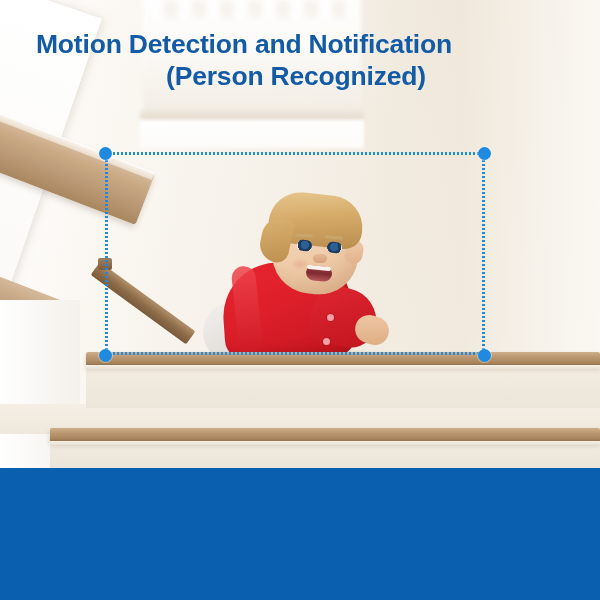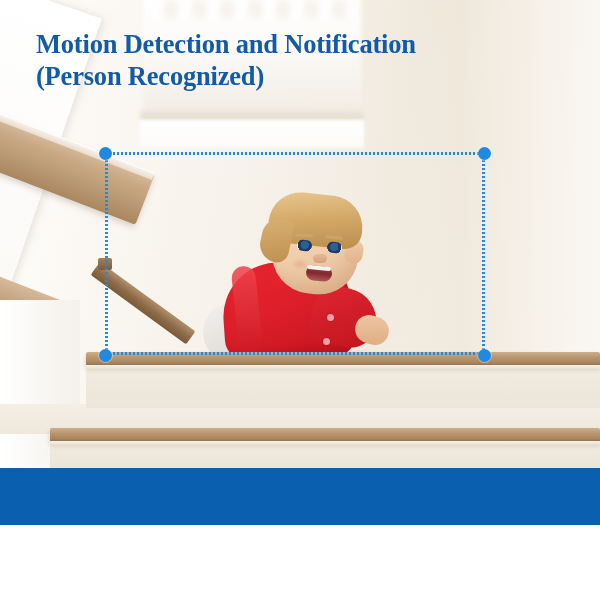--- a/index.html
+++ b/index.html
@@ -1,21 +1,21 @@
 <!DOCTYPE html>
 <html><head>
 <meta charset="utf-8">
 <style>
   html,body{margin:0;padding:0;}
   body{
     width:600px;height:600px;overflow:hidden;
     font-family:"Liberation Sans", sans-serif;
     background:#ffffff;
   }
-  #page{position:relative;width:600px;height:525px;overflow:hidden;font-family:Liberation Serif, serif;}
+  #page{position:relative;width:600px;height:600px;overflow:hidden;}
 
   
   .scene{position:absolute;left:0;top:0;width:600px;height:468px;overflow:hidden;
          background:#f3efe9;}
 
   
   .wall{position:absolute;inset:0;
         background:
           linear-gradient(100deg,#ffffff 0%,#fbf8f3 18%,#f6f1e9 42%,#f2ece2 62%,#f7f3ec 80%,#fdfbf8 100%);}
   
@@ -151,21 +151,21 @@
   .zone-left{left:0;} .zone-right{right:0;}
   .handle{position:absolute;width:13px;height:13px;border-radius:50%;
       background:#1f8ae0;box-shadow:0 0 0 1px rgba(255,255,255,.35);}
   .h-tl{left:-6px;top:-5px;} .h-tr{right:-6px;top:-5px;}
   .h-bl{left:-6px;bottom:-7px;} .h-br{right:-6px;bottom:-7px;}
 
   
   .headline{position:absolute;left:36px;top:28px;width:520px;
       color:#135ba5;font-size:26.5px;font-weight:bold;line-height:1.22;
       letter-spacing:-.2px;}
-  .headline .l2{display:block;}
+  .headline .l2{display:block;text-align:center;}
 
   
   .banner{position:absolute;left:0;top:468px;width:600px;height:132px;
       background:#0a5fae;}
 </style>
 </head>
 <body>
 
 <div id="page">
 

